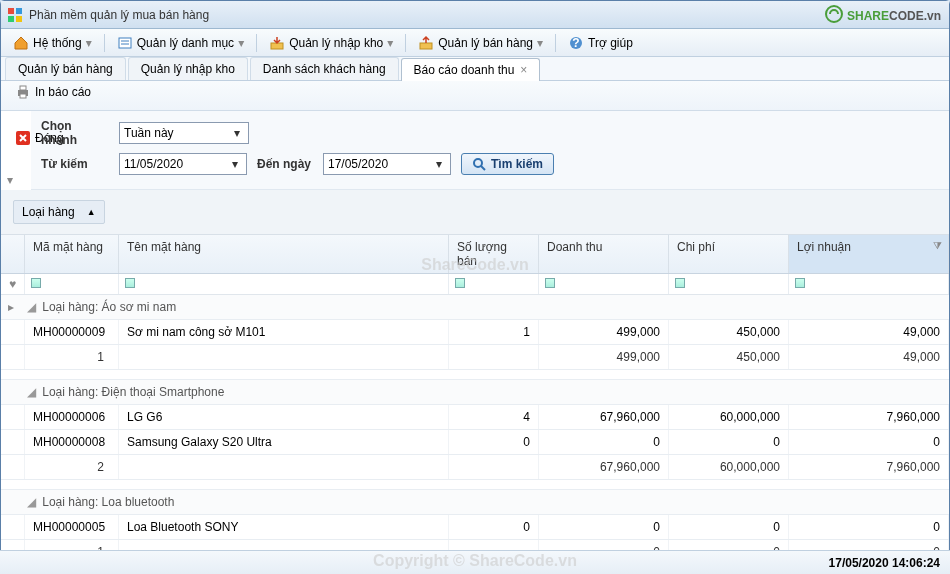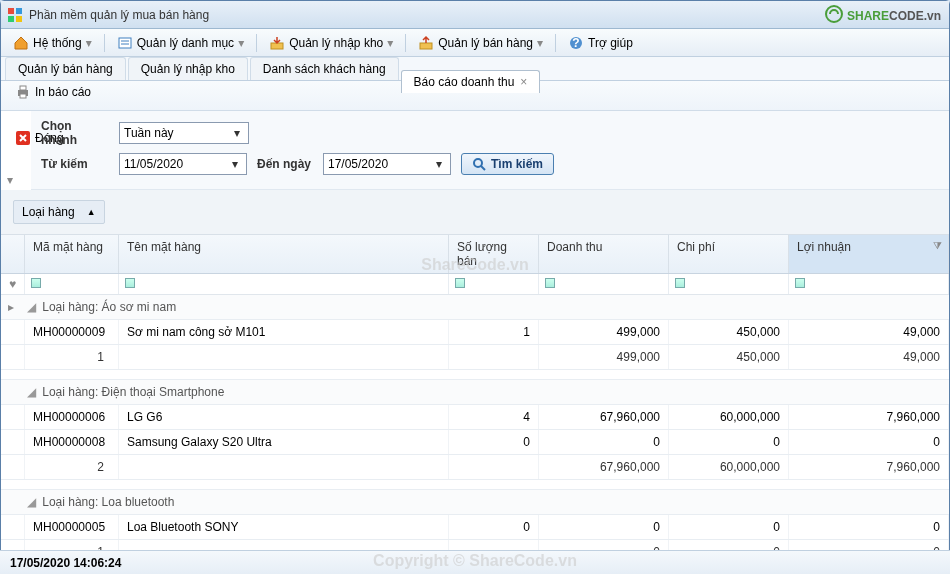--- a/index.html
+++ b/index.html
@@ -8,21 +8,21 @@
 .titlebar { height: 28px; background: linear-gradient(#e8f0f8,#d0e0f0); border-bottom: 1px solid #9db8d0; display: flex; align-items: center; padding: 0 6px; position: relative; }
 .titlebar .app-icon { width: 16px; height: 16px; margin-right: 6px; }
 .titlebar .title { color: #333; font-size: 12px; }
 .titlebar .logo { position: absolute; right: 8px; top: 4px; font-size: 13px; font-weight: bold; }
 .titlebar .logo .s1 { color: #4a9e3a; } .titlebar .logo .s2 { color: #555; }
 .menubar { height: 28px; background: linear-gradient(#f8fbfd,#e6eef6); border-bottom: 1px solid #c0d0e0; display: flex; align-items: center; padding: 0 4px; gap: 2px; }
 .menu-item { display: flex; align-items: center; padding: 3px 8px; cursor: pointer; gap: 4px; }
 .menu-sep { width: 1px; height: 18px; background: #c0d0e0; margin: 0 2px; }
 .tabs { height: 24px; background: #f4f8fc; display: flex; border-bottom: 1px solid #c0d0e0; padding-left: 4px; }
 .tab { padding: 4px 12px; border: 1px solid #d0dce8; border-bottom: none; background: #f0f4f8; margin-right: 2px; cursor: pointer; border-radius: 3px 3px 0 0; display: flex; align-items: center; gap: 6px; }
-.tab.active { background: #fff; border-color: #b0c0d0; position: relative; top: 13px; }
+.tab.active { background: #fff; border-color: #b0c0d0; position: relative; top: 1px; }
 .tab-close { color: #888; cursor: pointer; }
 .toolbar2 { height: 30px; background: linear-gradient(#f8fbfd,#eef4fa); border-bottom: 1px solid #d0dce8; display: flex; align-items: flex-start; padding: 0 6px; gap: 12px; flex-direction: column; }
 .tb-btn { display: flex; align-items: center; gap: 4px; padding: 3px 8px; cursor: pointer; }
 .tb-sep { width: 1px; height: 18px; background: #d0dce8; }
 .filters { background: #f6f9fc; padding: 8px 10px; border-bottom: 1px solid #e0e8f0; margin-left: 30px; }
 .filter-row { display: flex; align-items: center; gap: 10px; margin-bottom: 6px; }
 .filter-row label { width: 68px; font-weight: bold; color: #333; }
 .combo, .date-input { border: 1px solid #8a9ab0; height: 22px; padding: 2px 4px; background: #fff; display: flex; align-items: center; justify-content: space-between; }
 .combo { width: 130px; } .date-input { width: 128px; }
 .combo .arrow, .date-input .arrow { width: 14px; text-align: center; color: #333; cursor: pointer; }
@@ -42,21 +42,21 @@
 .col.c6 { width: 160px; flex: 0 0 160px; text-align: right; }
 .group-row { background: #fafbfc; padding: 5px 8px 5px 26px; border-bottom: 1px solid #e8edf2; color: #555; display: flex; align-items: center; gap: 6px; }
 .group-row .caret { color: #999; cursor: pointer; }
 .data-row { display: flex; border-bottom: 1px solid #e8edf2; background: #fff; }
 .data-row .col { padding: 5px 8px; border-right: 1px solid #f0f3f6; }
 .data-row .col.c1, .data-row .col.c2 { text-align: left; }
 .subtotal-row { display: flex; border-bottom: 1px solid #e8edf2; background: #fff; font-weight: normal; color: #333; }
 .subtotal-row .col { padding: 5px 8px; border-right: 1px solid #f0f3f6; }
 .subtotal-row .col.c1 { text-align: right; padding-right: 14px; }
 .spacer-row { height: 10px; border-bottom: 1px solid #e8edf2; }
-.statusbar { position: absolute; bottom: 0; left: 0; right: 0; height: 24px; background: linear-gradient(#f4f8fc,#e6eef6); border-top: 1px solid #c0d0e0; display: flex; align-items: center; padding: 0 10px; font-weight: bold; }
+.statusbar { position: absolute; bottom: 0; left: 0; right: 0; height: 24px; background: linear-gradient(#f4f8fc,#e6eef6); border-top: 1px solid #c0d0e0; display: flex; align-items: center; justify-content: flex-end; padding: 0 10px; font-weight: bold; }
 .filter-ico { display: inline-block; width: 10px; height: 10px; border: 1px solid #7aa; background: linear-gradient(#cfe,#aed); }
 .funnel { color: #888; position: absolute; right: 6px; top: 5px; font-size: 10px; }
 .watermark { position: absolute; left: 50%; transform: translateX(-50%); color: #ccc; font-size: 16px; font-weight: bold; pointer-events: none; opacity: 0.6; }
 .watermark.w1 { top: 256px; } .watermark.w2 { bottom: 4px; }
 svg { display: block; }
 </style>
 </head>
 <body>
 
 <div class="window">

